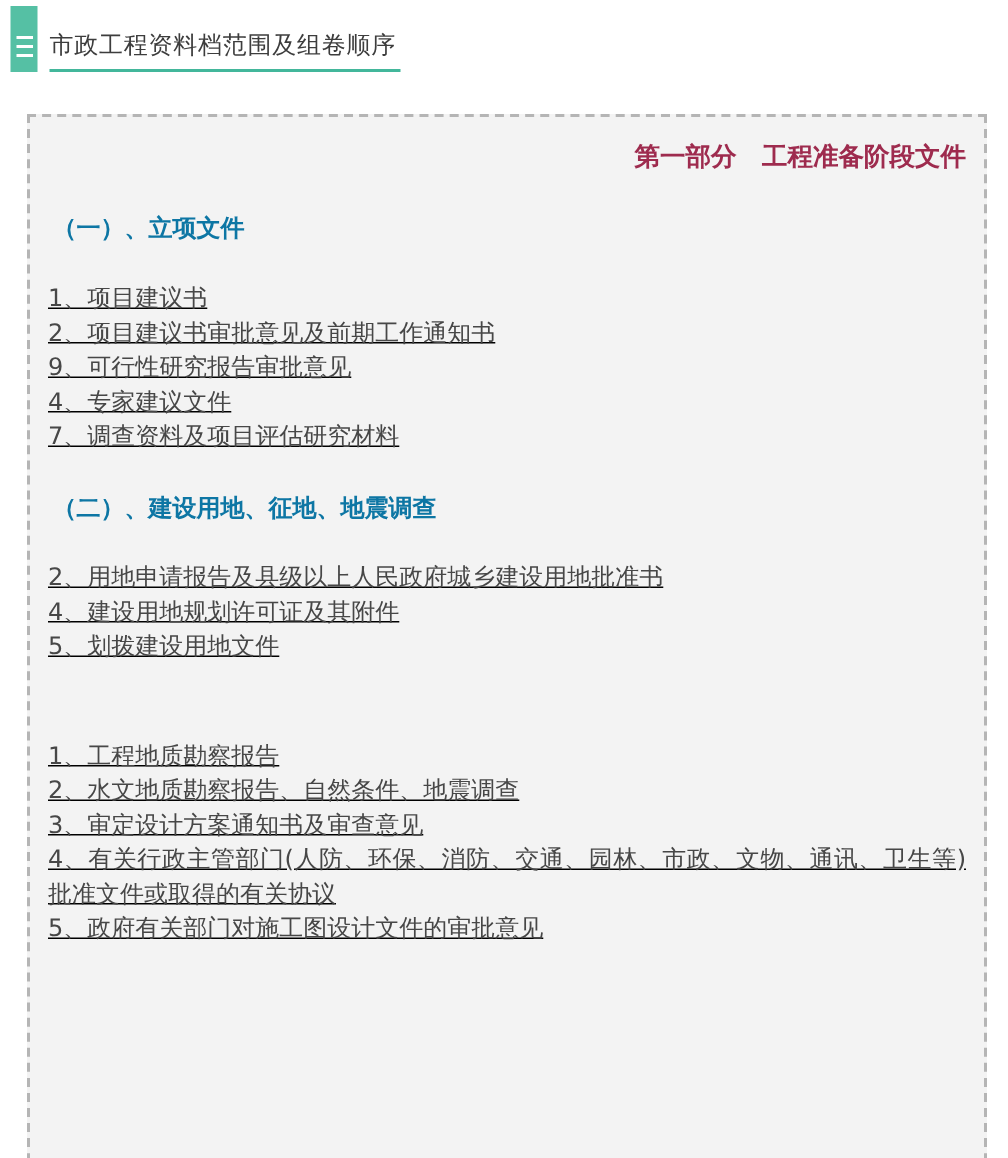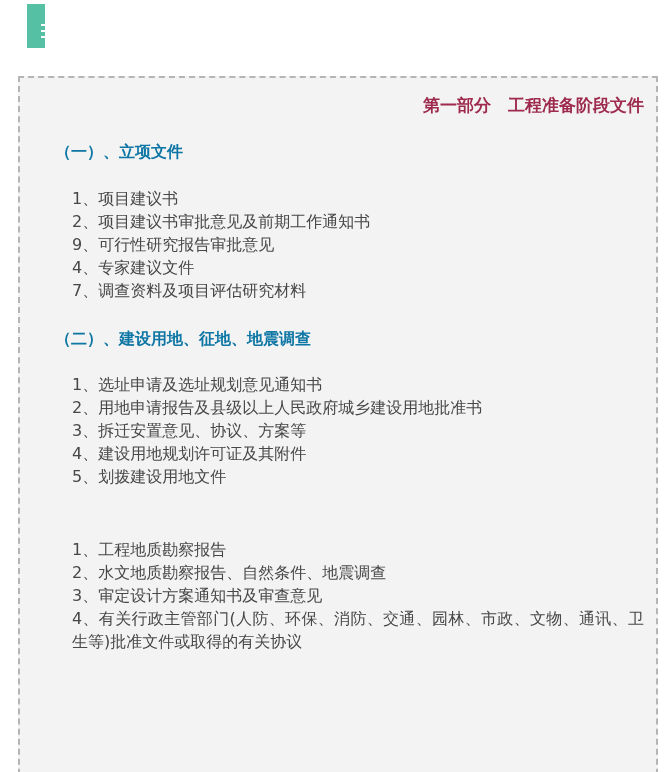--- a/index.html
+++ b/index.html
@@ -5,21 +5,21 @@
   :root {
     --accent-teal: #55c0a4;
     --underline-teal: #43b79b;
     --part-title-red: #9e2b4e;
     --section-heading-blue: #0d76a4;
     --body-text: #474747;
     --title-text: #3d3d3d;
     --panel-bg: #f3f3f3;
     --panel-border: #b5b5b5;
   }
-  * { box-sizing: border-box; margin-left: 20px; }
+  * { box-sizing: border-box; }
   html, body { margin: 0; padding: 0; }
   body {
     width: 672px;
     height: 772px;
     overflow: hidden;
     background: #ffffff;
     font-family: "DejaVu Sans", "Liberation Sans", sans-serif;
   }
 
   
@@ -72,69 +72,69 @@
     line-height: 1.2;
     text-align: right;
   }
   .sec-heading {
     margin: 27px 0 0 3px;
     font-size: 16px;
     font-weight: 700;
     color: var(--section-heading-blue);
     line-height: 1.2;
   }
-  .sec-list { margin-top: 25px; }
+  .sec-list { margin-top: 25px; text-decoration: underline; }
   .sec-list.gap-large { margin-top: 50px; }
   .item {
     margin: 0;
     font-size: 16px;
     line-height: 23px;
     color: var(--body-text);
     text-align: justify;
   }
 </style>
 </head>
 <body>
 
 <header class="topbar">
   <span class="list-icon">
     <span class="bar"></span>
     <span class="bar"></span>
     <span class="bar"></span>
   </span>
+  <h1 class="page-title">市政工程资料档范围及组卷顺序</h1>
 </header>
 
 <div class="doc-box">
 
   <h2 class="part-title">第一部分　工程准备阶段文件</h2>
 
   <section>
     <h3 class="sec-heading">（一）、立项文件</h3>
     <div class="sec-list">
       <p class="item">1、项目建议书</p>
       <p class="item">2、项目建议书审批意见及前期工作通知书</p>
       <p class="item">9、可行性研究报告审批意见</p>
       <p class="item">4、专家建议文件</p>
       <p class="item">7、调查资料及项目评估研究材料</p>
     </div>
   </section>
 
   <section>
     <h3 class="sec-heading">（二）、建设用地、征地、地震调查</h3>
     <div class="sec-list">
-      <p class="item">1、选址申请及选址规划意见通知书</p>
       <p class="item">2、用地申请报告及县级以上人民政府城乡建设用地批准书</p>
-      <p class="item">3、拆迁安置意见、协议、方案等</p>
       <p class="item">4、建设用地规划许可证及其附件</p>
       <p class="item">5、划拨建设用地文件</p>
     </div>
   </section>
 
   <section>
     <div class="sec-list gap-large">
       <p class="item">1、工程地质勘察报告</p>
       <p class="item">2、水文地质勘察报告、自然条件、地震调查</p>
       <p class="item">3、审定设计方案通知书及审查意见</p>
       <p class="item">4、有关行政主管部门(人防、环保、消防、交通、园林、市政、文物、通讯、卫生等)批准文件或取得的有关协议</p>
+      <p class="item">5、政府有关部门对施工图设计文件的审批意见</p>
     </div>
   </section>
 
 </div>
 
 </body></html>

